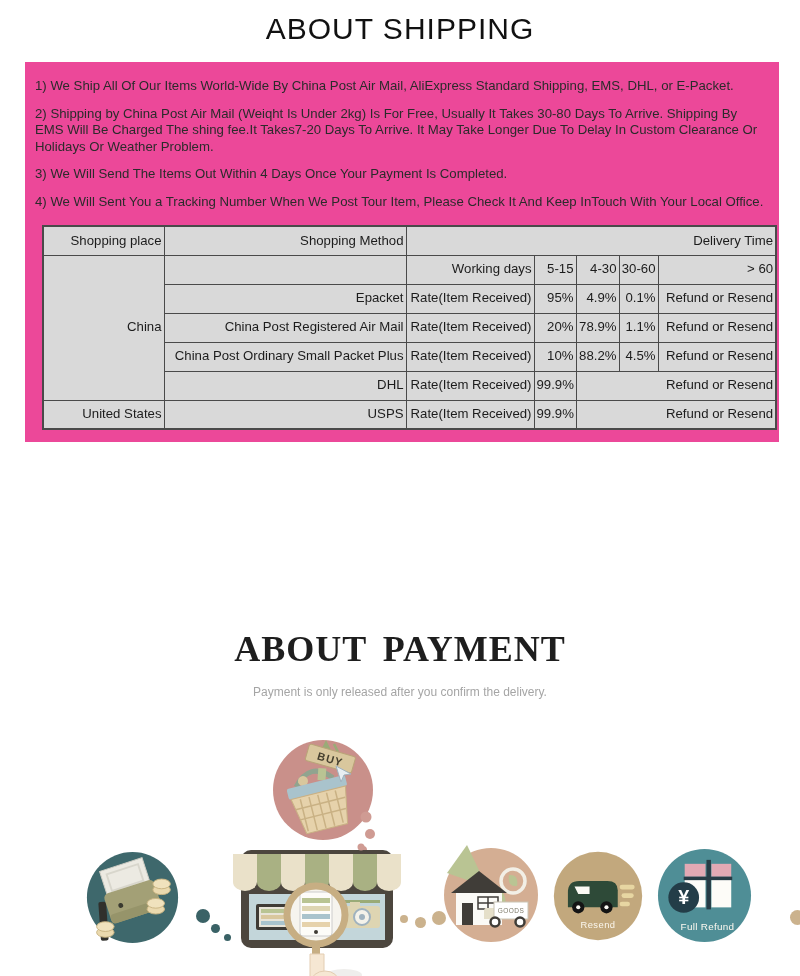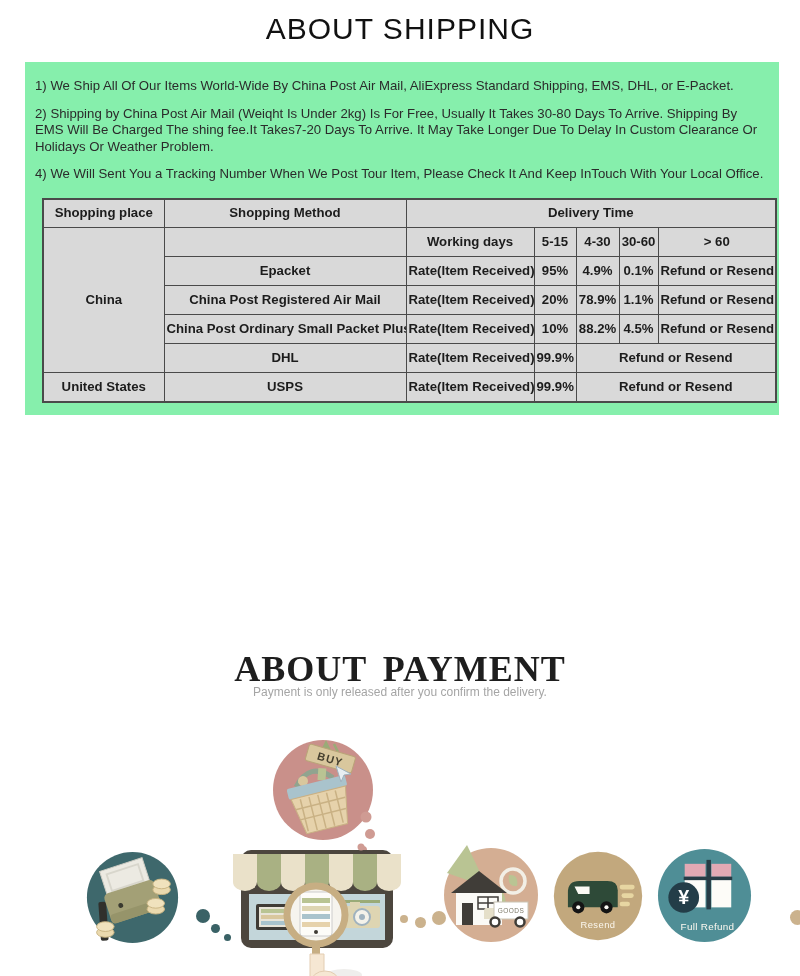--- a/index.html
+++ b/index.html
@@ -9,40 +9,40 @@
     background:#ffffff; overflow:hidden;
     font-family:"Liberation Sans", sans-serif; color:#2d2d2d;border-radius:13px;
   }
   .shipping-title {
     position:absolute; top:12px; left:0; width:100%;
     text-align:center; font-size:30px; font-weight:400;
     letter-spacing:1px; color:#111;
   }
   .notice-box {
     position:absolute; top:62px; left:25px; width:754px;
-    background:#86efac; padding:5px 10px 12px 10px;
+    background:#ec4899; padding:5px 10px 12px 10px;
     font-size:13.2px; line-height:16.5px; color:#2b2b2b;
   }
   .notice-box p { margin:11px 0 0 0; }
   table.ship-table {
     border-collapse:collapse; margin:15px 0 0 7px;
     width:733px; table-layout:fixed;
     border:2px solid #4a4a4a; background:#d9d9d9;
     font-size:13.2px; color:#1c1c1c;
   }
   table.ship-table th, table.ship-table td {
-    border:1px solid #4a4a4a; height:29px; text-align:center;
-    vertical-align:middle; font-weight:700; padding:0 2px;
+    border:1px solid #4a4a4a; height:29px; text-align:right;
+    vertical-align:middle; font-weight:400; padding:0 2px;
     overflow:hidden; white-space:nowrap;
   }
   .payment-title {
     position:absolute; top:628px; left:0; width:100%;
     text-align:center; font-family:"Liberation Serif", serif;
     font-weight:bold; font-size:36px; letter-spacing:1px;
-    word-spacing:6px; color:#1e1e1e;margin-top:20px;
+    word-spacing:6px; color:#1e1e1e;
   }
   .payment-sub {
     position:absolute; top:681px; left:0; width:100%;
     text-align:center; font-size:12px; line-height:23px; color:#a5a5a5;
   }
   .illu { position:absolute; }
   .dot { position:absolute; border-radius:50%; }
   .dot-teal { background:#3a6266; }
   .dot-tan  { background:#cbb28d; }
   svg text { font-family:"Liberation Sans", sans-serif; }
@@ -50,20 +50,21 @@
 </head>
 <body>
 
 <div class="page">
 
   <div class="shipping-title">ABOUT SHIPPING</div>
 
   <div class="notice-box">
     <p>1) We Ship All Of Our Items World-Wide By China Post Air Mail, AliExpress Standard Shipping, EMS, DHL, or E-Packet.</p>
     <p>2) Shipping by China Post Air Mail (Weiqht Is Under 2kg) Is For Free, Usually It Takes 30-80 Days To Arrive. Shipping By EMS Will Be Charged The shing fee.It Takes7-20 Days To Arrive. It May Take Longer Due To Delay In Custom Clearance Or Holidays Or Weather Problem.</p>
+    <p>3) We Will Send The Items Out Within 4 Days Once Your Payment Is Completed.</p>
     <p>4) We Will Sent You a Tracking Number When We Post Tour Item, Please Check It And Keep InTouch With Your Local Office.</p>
 
     <table class="ship-table">
       <colgroup>
         <col style="width:121px">
           <col style="width:242px">
           <col style="width:128px">
         <col style="width:42px">
           <col style="width:43px">
           <col style="width:39px">

